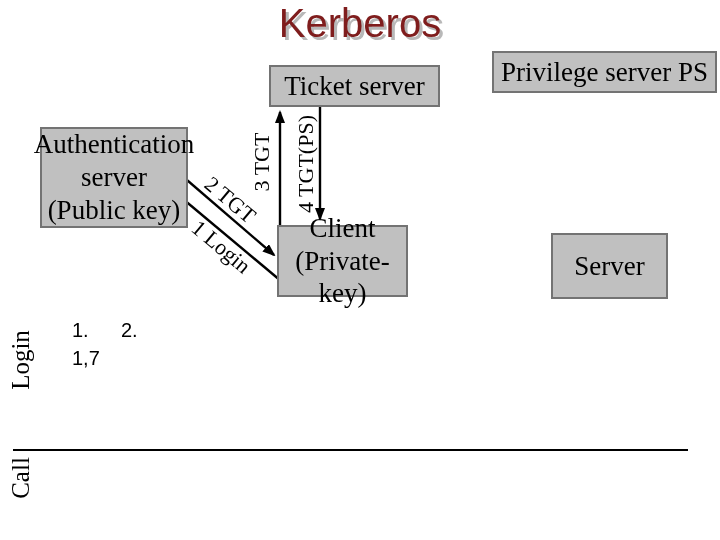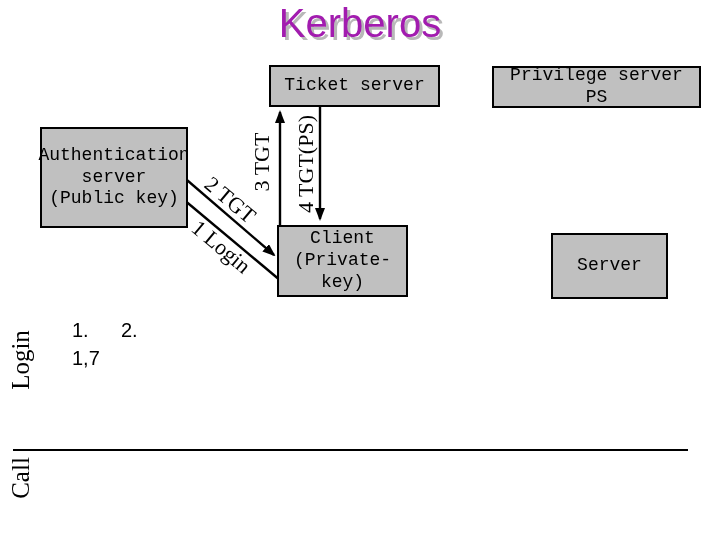--- a/index.html
+++ b/index.html
@@ -20,40 +20,40 @@
     position: absolute;
     left: 0;
     right: 0;
     top: 0;
     margin: 0;
     text-align: center;
     font-family: "Liberation Sans", sans-serif;
     font-weight: 400;
     font-size: 40px;
     line-height: 46px;
-    color: #a21caf;
+    color: #7f1d1d;
     text-shadow: 3px 3px 0 #b8b8b8;
   }
   .gbox {
     position: absolute;
     box-sizing: border-box;
     background: #c0c0c0;
-    border: 2px solid #000000;
+    border: 2px solid #737373;
     display: flex;
     align-items: center;
     justify-content: center;
     text-align: center;
-    font-family: Liberation Mono, monospace;
-    font-size: 18px;
+    font-family: Liberation Serif, serif;
+    font-size: 27px;
     line-height: 1.22;
     white-space: pre-line;
   }
   .box-auth     { left: 40px;  top: 127px; width: 148px; height: 101px; }
   .box-ticket   { left: 269px; top: 65px;  width: 171px; height: 42px;  }
-  .box-priv     { left: 492px; top: 66px;  width: 209px; height: 42px;  }
+  .box-priv     { left: 492px; top: 51px;  width: 225px; height: 42px;  }
   .box-client   { left: 277px; top: 225px; width: 131px; height: 72px;  }
   .box-server   { left: 551px; top: 233px; width: 117px; height: 66px;  }
   .arrow-layer {
     position: absolute;
     left: 0; top: 0;
     width: 720px;
     height: 540px;
   }
   .rot {
     position: absolute;

